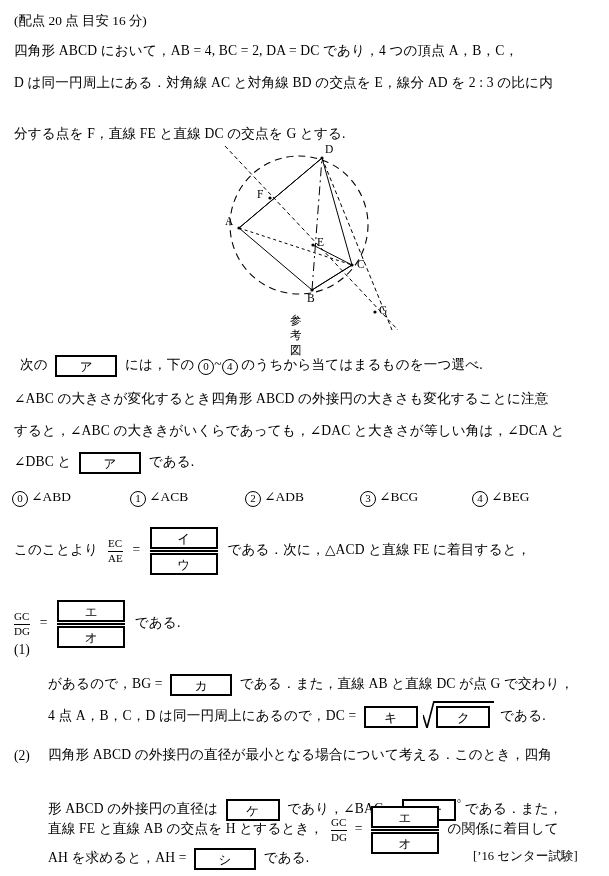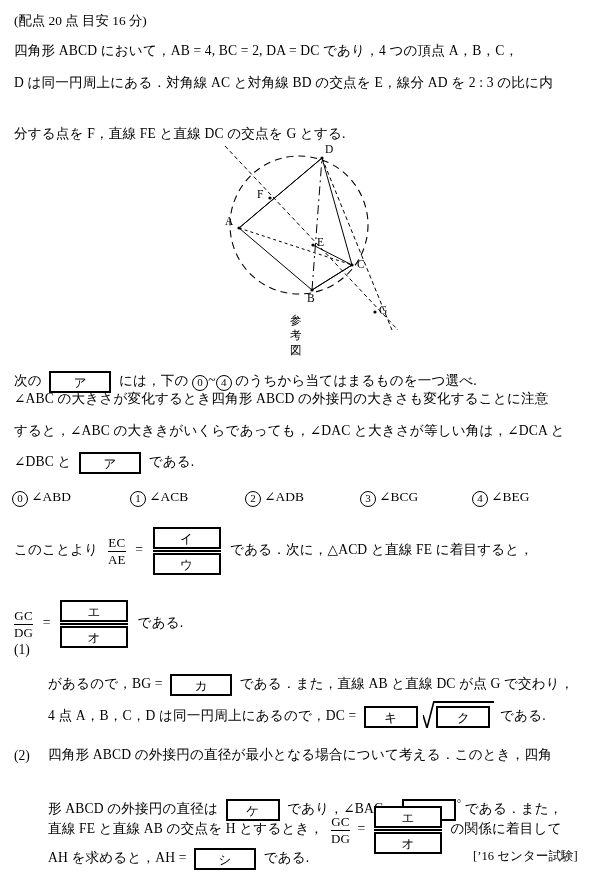--- a/index.html
+++ b/index.html
@@ -48,23 +48,23 @@
     box-sizing: border-box;
     background: #fff;
   }
   .box-w1 { width: 62px; height: 22px; padding-top: 4px; }
   .box-w2 { width: 54px; height: 22px; padding-top: 4px; }
   .box-w3 { width: 68px; height: 22px; padding-top: 4px; }
   
   .frac {
     display: inline-block;
     vertical-align: middle;
-    text-align: center;
+    text-align: left;
     line-height: 1.05;
-    font-size: 13px;
+    font-size: 11px;
   }
   .frac .num { display: block; }
   .frac .bar {
     display: block;
     border-top: 1.4px solid #000;
     margin: 1px 0;
   }
   .frac .den { display: block; }
   .boxfrac {
     display: inline-block;
@@ -166,21 +166,21 @@
     <div class="fig-label" style="left:225px; top:215px;">A</div>
     <div class="fig-label" style="left:307px; top:292px;">B</div>
     <div class="fig-label" style="left:357px; top:258px;">C</div>
     <div class="fig-label" style="left:325px; top:143px;">D</div>
     <div class="fig-label" style="left:317px; top:236px;">E</div>
     <div class="fig-label" style="left:257px; top:188px;">F</div>
     <div class="fig-label" style="left:379px; top:304px;">G</div>
     <div class="figcaption" style="left:290px; top:313px;">参考図</div>
   </div>
 
-  <div class="line para" style="left:14px; top:355px;margin-top:16px;">
+  <div class="line para" style="left:20px; top:355px;">
     <span>次の</span>
     <span class="box box-w1" style="margin:0 4px;">ア</span>
     <span>には，下の</span>
     <span class="circnum">0</span><span>~</span><span class="circnum">4</span>
     <span>のうちから当てはまるものを一つ選べ.</span>
   </div>
 
   <div class="line para" style="left:14px; top:392px;">∠ABC の大きさが変化するとき四角形 ABCD の外接円の大きさも変化することに注意</div>
   <div class="line para" style="left:14px; top:452px;">
     <span>∠DBC と</span>

